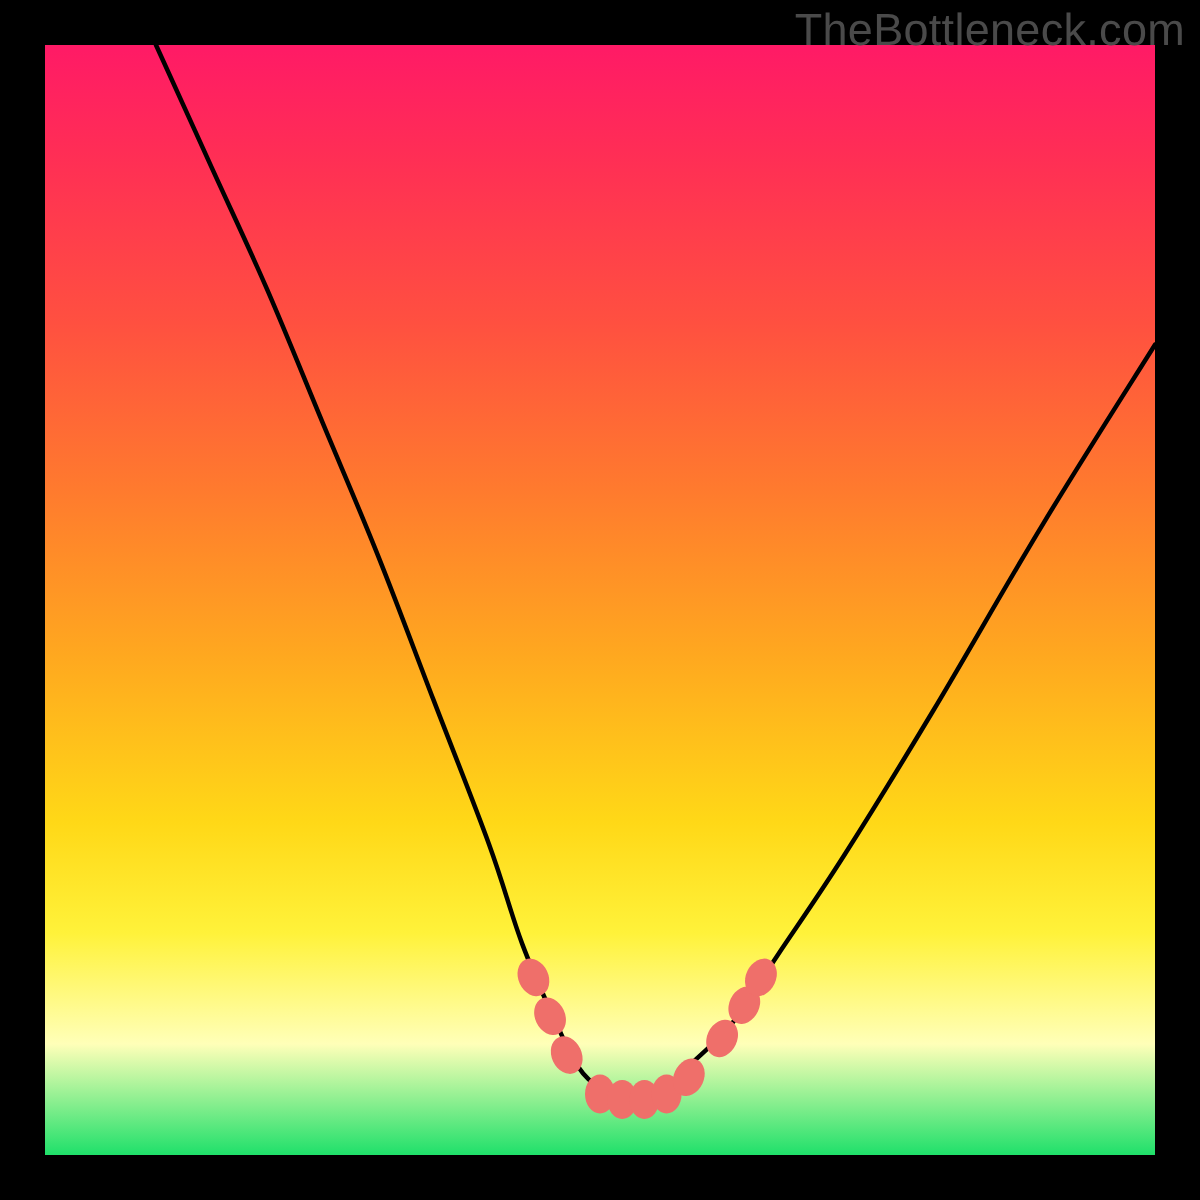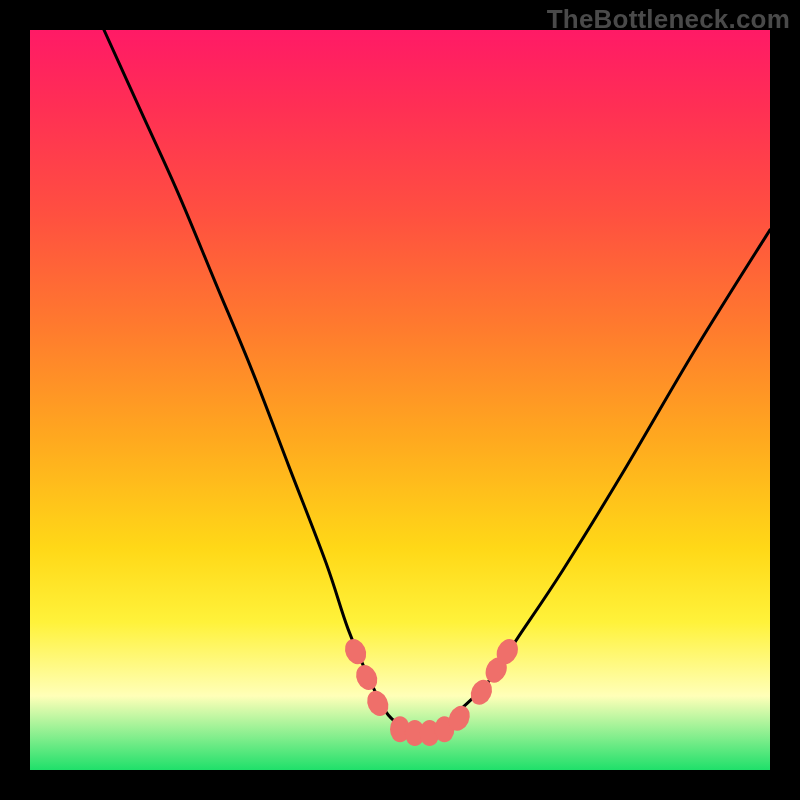--- a/index.html
+++ b/index.html
@@ -42,22 +42,22 @@
     left: 0;
     top: 0;
     width: 740px;
     height: 740px;
   }
   .watermark {
     position: absolute;
     top: 4px;
     right: 10px;
     color: #4a4a4a;
-    font-size: 26px;
-    font-weight: 700;
+    font-size: 30px;
+    font-weight: 400;
     letter-spacing: 0.2px;
     user-select: none;
     margin-left: 36px;
   }
 </style>
 </head>
 <body>
 
 <div class="frame">
 

